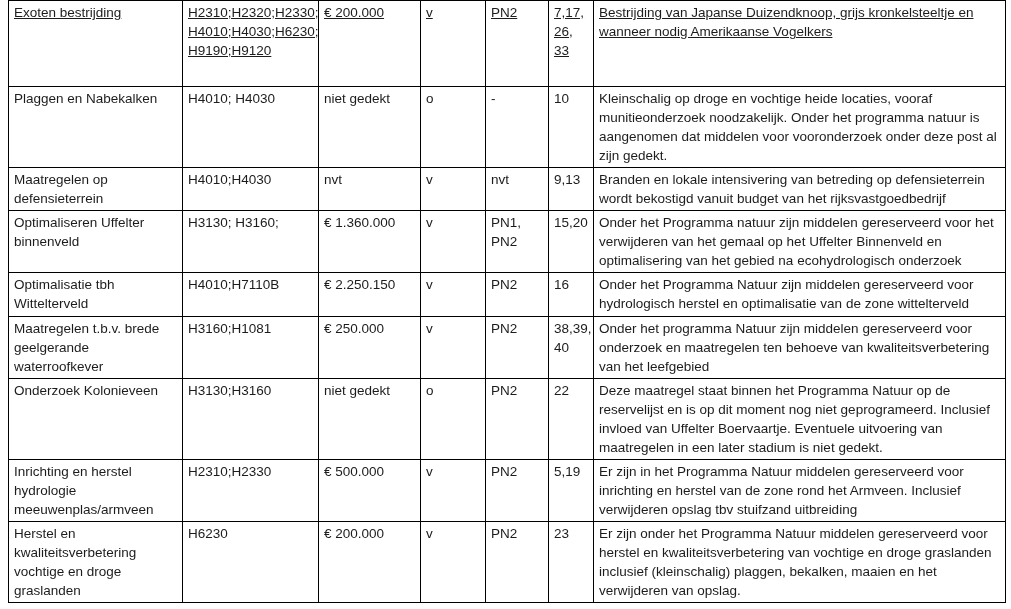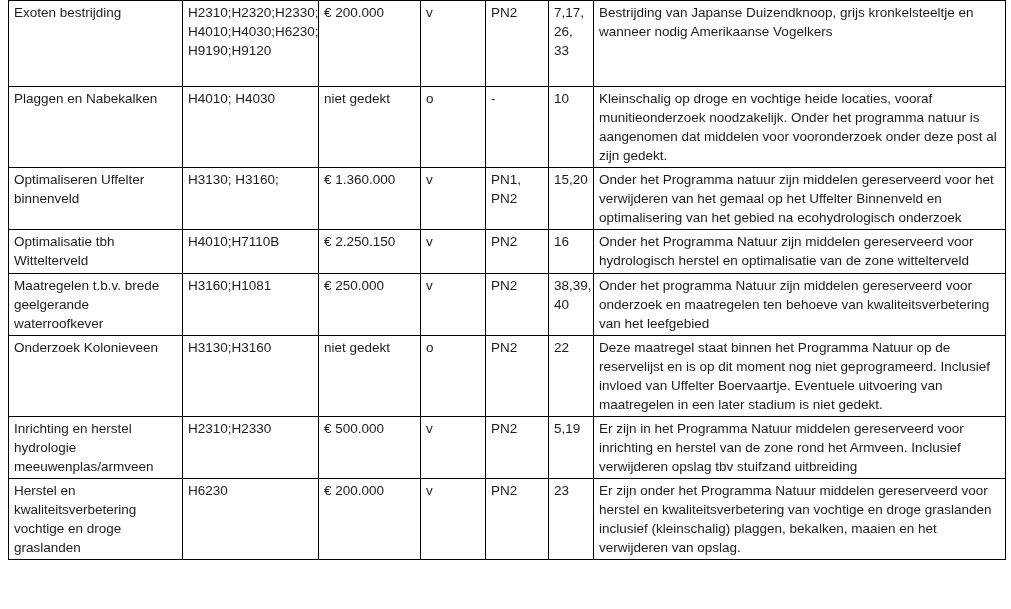--- a/index.html
+++ b/index.html
@@ -35,21 +35,21 @@
   }
   
   col.c-name  { width: 174px; }
   col.c-codes { width: 136px; }
   col.c-cost  { width: 102px; }
   col.c-mark  { width: 65px;  }
   col.c-pn    { width: 63px;  }
   col.c-refs  { width: 45px;  }
   col.c-desc  { width: 412px; }
   
-  tr.r0 { height: 86px; }
+  tr.r0 { height: 86px; text-decoration: underline; }
   tr.r1 { height: 76px; }
   tr.r2 { height: 37px; }
   tr.r3 { height: 38px; }
   tr.r4 { height: 53px; margin-left: 12px; }
   tr.r5 { height: 44px; }
   tr.r6 { height: 58px; }
   tr.r7 { height: 76px; }
   tr.r8 { height: 57px; }
   tr.r9 { height: 76px; }
 </style>
@@ -81,20 +81,30 @@
         <td>Bestrijding van Japanse Duizendknoop, grijs kronkelsteeltje en wanneer nodig Amerikaanse Vogelkers</td>
       </tr>
       <tr class="r1">
         <td>Plaggen en Nabekalken</td>
         <td>H4010; H4030</td>
         <td>niet gedekt</td>
         <td>o</td>
         <td>-</td>
         <td>10</td>
         <td>Kleinschalig op droge en vochtige heide locaties, vooraf munitieonderzoek noodzakelijk. Onder het programma natuur is aangenomen dat middelen voor vooronderzoek onder deze post al zijn gedekt.</td>
+      </tr>
+      <tr class="r3">
+        <td>Maatregelen op
+defensieterrein</td>
+        <td>H4010;H4030</td>
+        <td>nvt</td>
+        <td>v</td>
+        <td>nvt</td>
+        <td>9,13</td>
+        <td>Branden en lokale intensivering van betreding op defensieterrein wordt bekostigd vanuit budget van het rijksvastgoedbedrijf</td>
       </tr>
       <tr class="r4">
         <td>Optimaliseren Uffelter
 binnenveld</td>
         <td>H3130; H3160;</td>
         <td>€ 1.360.000</td>
         <td>v</td>
         <td>PN1,
 PN2</td>
         <td>15,20</td>

